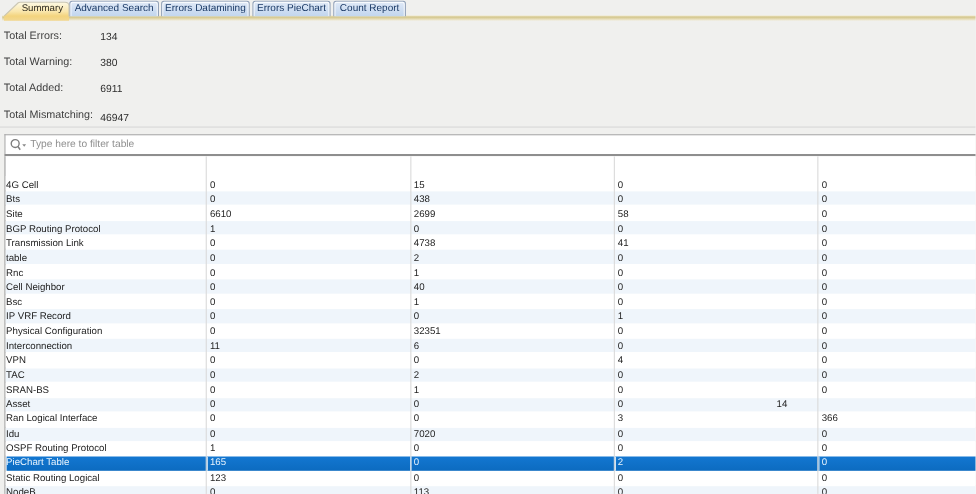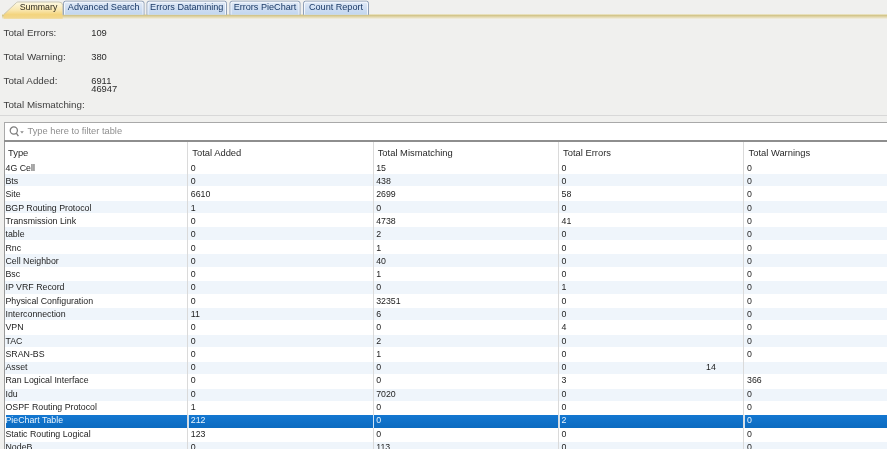--- a/index.html
+++ b/index.html
@@ -55,45 +55,38 @@
 <path d="M 231.0 14.5 L 231.0 3.8 Q 231.0 2.2 232.5 2.2 L 297.5 2.2 Q 299.0 2.2 299.0 3.8 L 299.0 14.5" fill="none" stroke="#ffffff" stroke-opacity="0.75" stroke-width="1"></path>
 <text x="265.0" y="10.1" text-anchor="middle" font-size="9.1px" fill="#1b3a66">Errors PieChart</text>
     <path d="M 303.5 14.8 L 303.5 3.2 Q 303.5 1.2 305.5 1.2 L 366.5 1.2 Q 368.5 1.2 368.5 3.2 L 368.5 14.8" fill="url(#tg)" stroke="#8f9fb6" stroke-width="1"></path>
 <path d="M 304.5 14.5 L 304.5 3.8 Q 304.5 2.2 306 2.2 L 366 2.2 Q 367.5 2.2 367.5 3.8 L 367.5 14.5" fill="none" stroke="#ffffff" stroke-opacity="0.75" stroke-width="1"></path>
 <text x="336.0" y="10.1" text-anchor="middle" font-size="9.1px" fill="#1b3a66">Count Report</text>
 <path d="M 3.6 18.8 L 3.9 14.2 L 16.6 2.5 Q 17.2 2 18.2 2 L 59 2 Q 62.7 2 62.7 5.5 L 62.7 18.8 Z" fill="url(#ag)"></path>
 <path d="M 3.9 14.4 L 16.6 2.5 Q 17.2 2 18.2 2 L 59 2 Q 62.7 2 62.7 5.5 L 62.7 15" fill="none" stroke="#cbc7b4" stroke-width="1"></path>
 <text x="38.5" y="9.9" text-anchor="middle" font-size="8.8px" fill="#2f2b20">Summary</text>
 </svg>
 <div class="lbl" style="top:27px">Total Errors:</div>
-<div class="val" style="top:27px">109</div>
+<div class="val" style="top:27px">134</div>
 <div class="lbl" style="top:51px">Total Warning:</div>
 <div class="val" style="top:51px">380</div>
 <div class="lbl" style="top:75px">Total Added:</div>
 <div class="val" style="top:75px">6911</div>
 <div class="lbl" style="top:99px">Total Mismatching:</div>
-<div class="val" style="top:83px">46947</div>
+<div class="val" style="top:101px">46947</div>
 <div id="hr1"></div>
 <div id="filter">
 <svg width="24" height="16" style="position:absolute;left:-0.5px;top:1px">
   <circle cx="8.8" cy="6.5" r="3.6" fill="none" stroke="#7d7d7d" stroke-width="1.25"></circle>
   <line x1="11.3" y1="9.2" x2="13.4" y2="12.1" stroke="#7d7d7d" stroke-width="1.3"></line>
   <path d="M 15.2 7.2 L 18.8 7.2 L 17 9.4 Z" fill="#8a8a8a"></path>
 </svg>
 <span id="ph">Type here to filter table</span>
 </div>
 <div id="filterline"></div>
 <div id="table">
-<div id="thead">
-      <span style="left:3px">Type</span>
-      <span style="left:187.3px">Total Added</span>
-      <span style="left:372.7px">Total Mismatching</span>
-      <span style="left:558.1px">Total Errors</span>
-      <span style="left:743.5px">Total Warnings</span>
-    </div>
 <div id="tbody" style="position:absolute;top:18.4px;left:0;width:883px;height:289px">
 <div class="row" style="top:0.00px"></div>
 <div class="txt" style="top:2.37px">
         <span style="left:0.5px">4G Cell</span>
         <span style="left:185.8px">0</span>
         <span style="left:371.2px">15</span>
         <span style="left:556.6px">0</span>
         <span style="left:742.0px">0</span>
       </div>
 <div class="row alt" style="top:13.42px"></div>
@@ -241,21 +234,21 @@
         <span style="left:742.0px">0</span>
       </div>
 <div class="row sel" style="top:254.98px">
         <i style="left:182.2px"></i>
         <i style="left:367.6px"></i>
         <i style="left:553.0px"></i>
         <i style="left:738.4px"></i>
       </div>
 <div class="txt sel" style="top:254.88px">
         <span style="left:0.5px">PieChart Table</span>
-        <span style="left:185.8px">212</span>
+        <span style="left:185.8px">165</span>
         <span style="left:371.2px">0</span>
         <span style="left:556.6px">2</span>
         <span style="left:742.0px">0</span>
       </div>
 <div class="row" style="top:268.40px"></div>
 <div class="txt" style="top:268.17px">
         <span style="left:0.5px">Static Routing Logical</span>
         <span style="left:185.8px">123</span>
         <span style="left:371.2px">0</span>
         <span style="left:556.6px">0</span>

